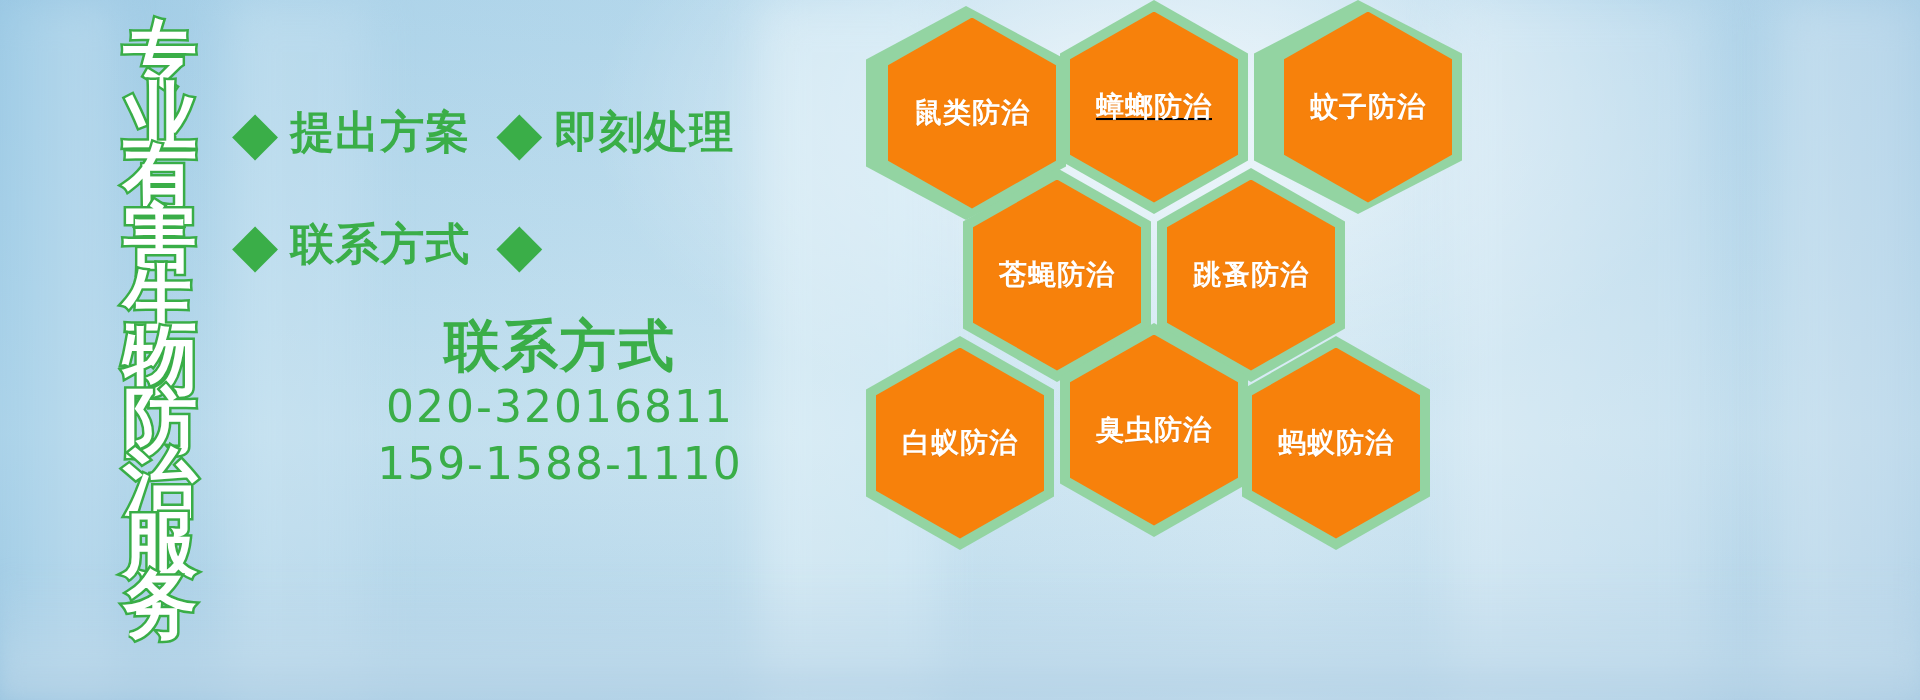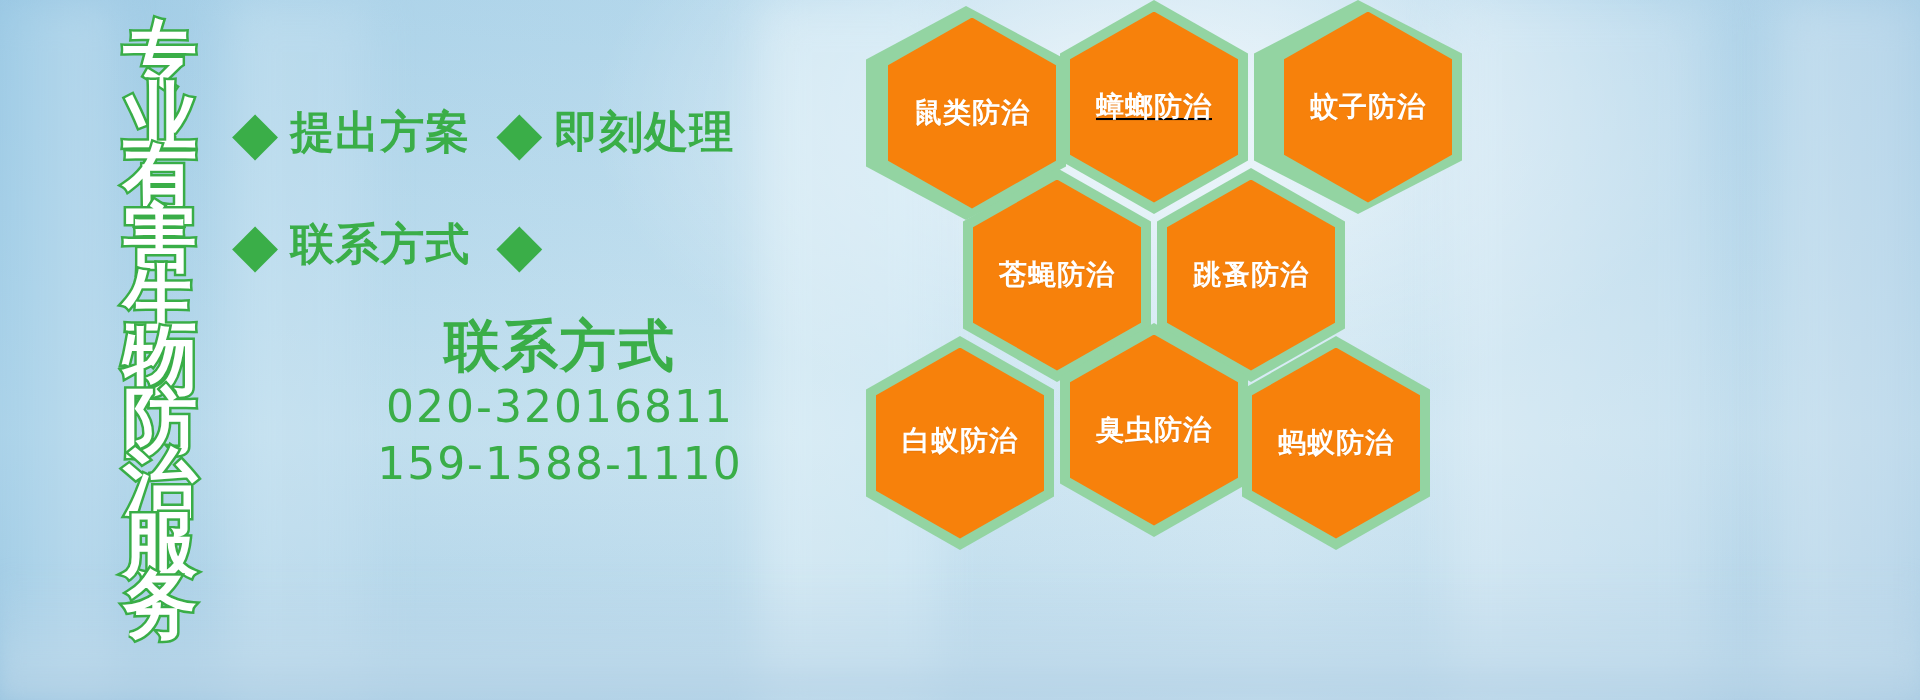--- a/index.html
+++ b/index.html
@@ -73,21 +73,21 @@
     text-shadow:0 1px 1px rgba(0,0,0,.07);
   }
   
   .h0{left:8px;top:12px;padding-left:12px;}
   .h1{left:202px;top:6px;text-decoration:underline;}
   .h2{left:396px;top:6px;padding-left:20px;}
   
   .h3{left:105px;top:174px;}
   .h4{left:299px;top:174px;}
   
-  .h5{left:8px;top:342px;font-family:Liberation Mono, monospace;}
+  .h5{left:8px;top:342px;}
   .h6{left:202px;top:329px;}
   .h7{left:384px;top:342px;font-family:Liberation Serif, serif;}
 </style>
 </head>
 <body>
 
 <div id="banner">
 
   <div class="streak s1"></div>
   <div class="streak s2"></div>

